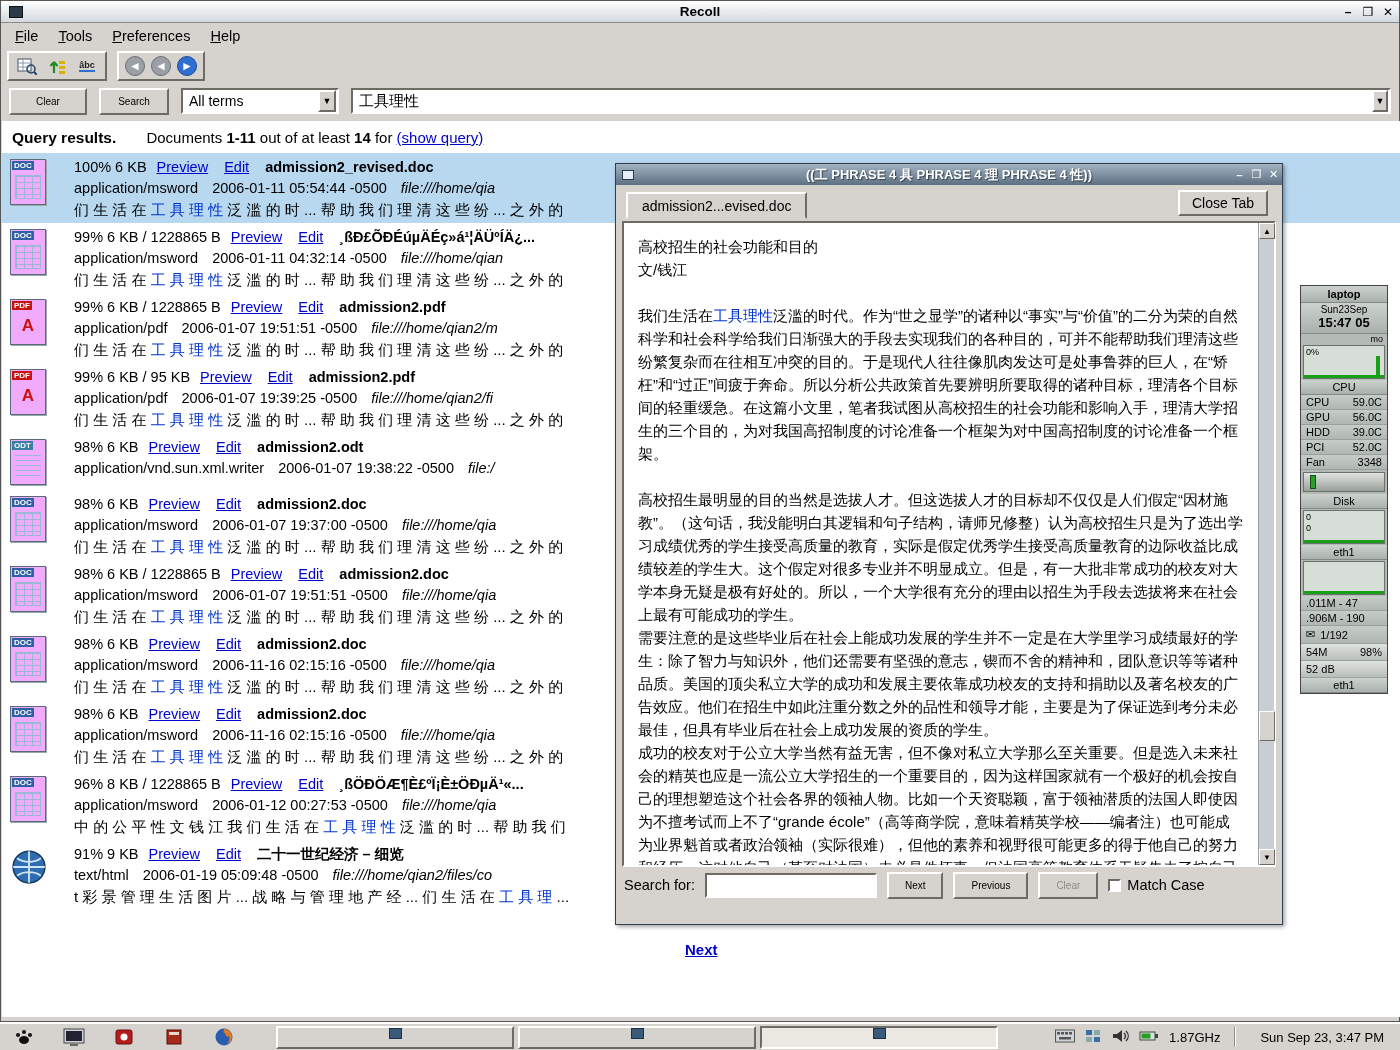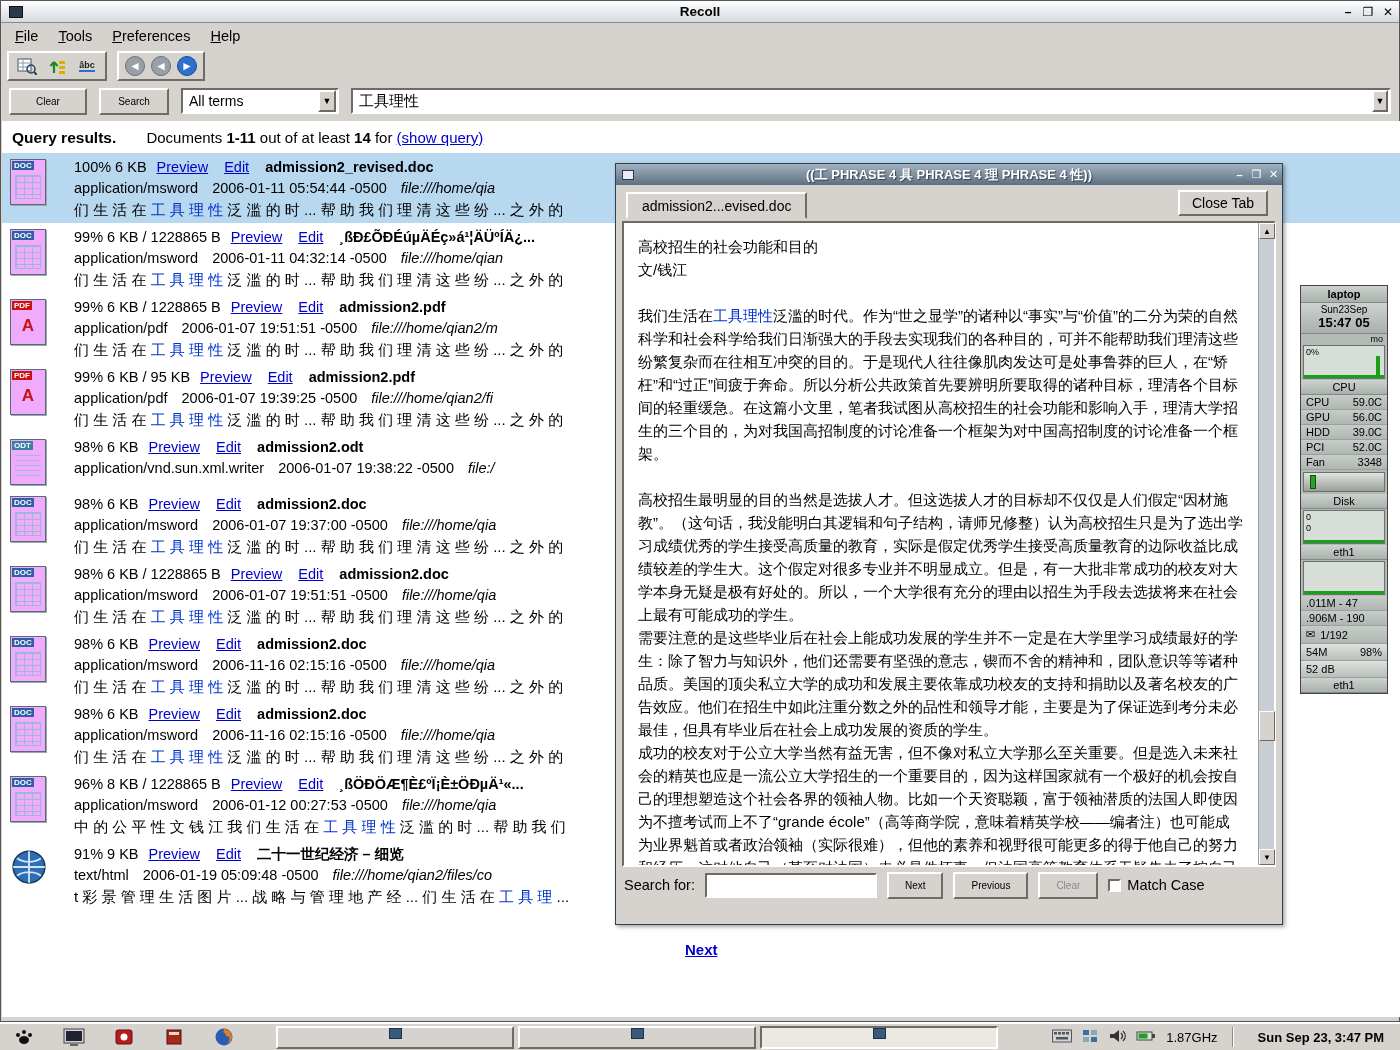--- a/index.html
+++ b/index.html
@@ -157,21 +157,21 @@
   .task-buttons { display:flex; gap:4px; }
   .taskbtn { width:238px; height:23px; display:flex; align-items:center; gap:6px; padding:0 6px; font-size:13px;
              background:#d6d3ce; border:2px solid; border-color:#ffffff #6e6a64 #6e6a64 #ffffff;
              overflow:hidden; white-space:nowrap;flex-direction:column; }
   .taskbtn.active { background:#ebe8e2; border-color:#6e6a64 #ffffff #ffffff #6e6a64; }
   .task-ic { width:13px; height:11px; background:#3a5a7a; border:1px solid #16324e; flex:none; }
   .task-label { overflow:hidden; text-overflow:ellipsis; }
   .tray { margin-left:auto; display:flex; align-items:center; gap:10px;justify-content:flex-end; }
   .tray-sep { width:2px; height:20px; border-left:1px solid #8a8a8a; border-right:1px solid #ffffff; margin:0 4px; }
   .tray-freq { font-size:13px; }
-  .tray-clock { font-size:13px; padding:2px 10px;font-weight:bold; }
+  .tray-clock { font-size:13px; padding:2px 10px; }
 </style>
 </head>
 <body>
 
 <div class="main-window">
 
   <div class="titlebar">
     <span class="win-ico"></span>
     <span class="title">Recoll</span>
     <span class="tb-controls">

